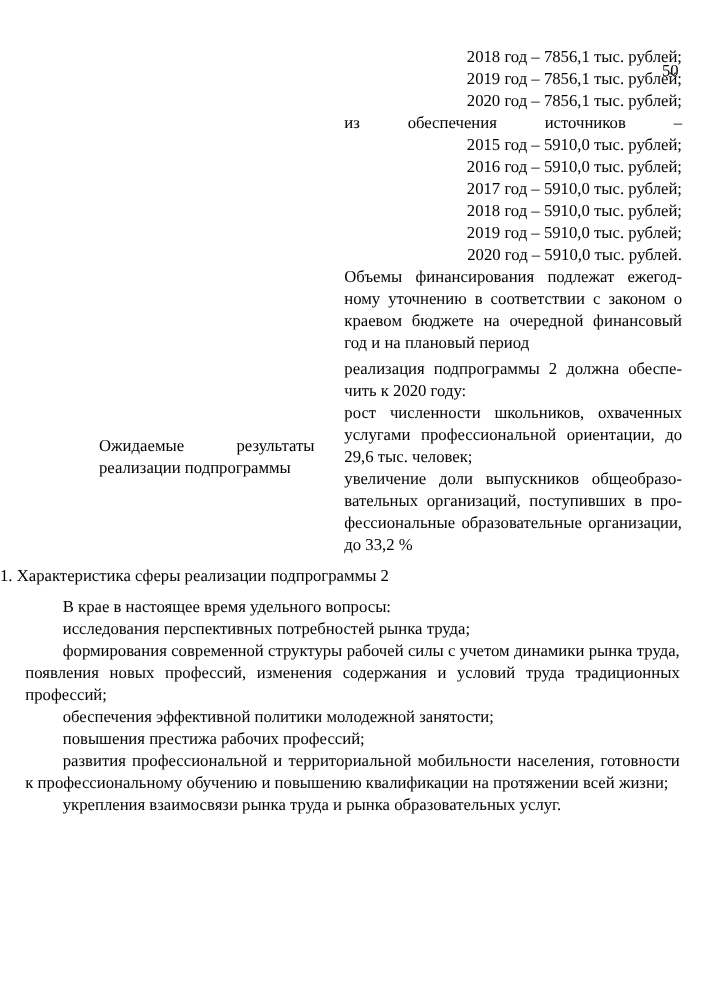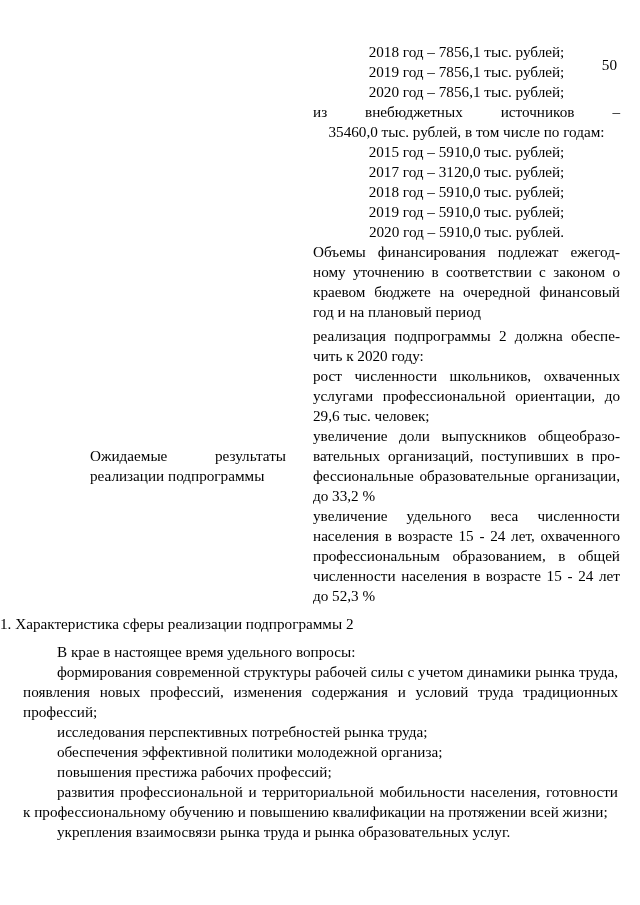--- a/index.html
+++ b/index.html
@@ -20,21 +20,21 @@
     color: #000000;
   }
   .page-number {
     position: absolute;
     top: 13px;
     right: 23px;
   }
   .finance-block {
     margin: 42px 20px 0 313px;
   }
-  .line { text-align: center; }
+  .line { text-align: right; }
   .line-justify {
     text-align: justify;
     text-align-last: justify;
   }
   .note { text-align: justify; }
   .results-row {
     display: flex;
     margin-top: 4px;
     align-items: center;
   }
@@ -64,45 +64,44 @@
 <body>
 
 <div class="page">
 
   <div class="page-number">50</div>
 
   <div class="finance-block">
     <div class="line">2018 год – 7856,1 тыс. рублей;</div>
     <div class="line">2019 год – 7856,1 тыс. рублей;</div>
     <div class="line">2020 год – 7856,1 тыс. рублей;</div>
-    <div class="line line-justify">из внебюджетных источников –</div>
-    <div class="line">35460,0 тыс. рублей, в том числе по годам:</div>
+    <div class="line line-justify">из обеспечения источников –</div>
     <div class="line">2015 год – 5910,0 тыс. рублей;</div>
-    <div class="line">2017 год – 3120,0 тыс. рублей;</div>
+    <div class="line">2016 год – 5910,0 тыс. рублей;</div>
+    <div class="line">2017 год – 5910,0 тыс. рублей;</div>
     <div class="line">2018 год – 5910,0 тыс. рублей;</div>
     <div class="line">2019 год – 5910,0 тыс. рублей;</div>
     <div class="line">2020 год – 5910,0 тыс. рублей.</div>
     <div class="note">Объемы финансирования подлежат ежегод­ному уточнению в соответствии с законом о краевом бюджете на очередной финансо­вый год и на плановый период</div>
   </div>
 
   <div class="results-row">
     <div class="left-cell">Ожидаемые результаты реализации подпрограммы</div>
     <div class="right-cell">
       <div class="jpara">реализация подпрограммы 2 должна обеспе­чить к 2020 году:</div>
       <div class="jpara">рост численности школьников, охваченных услугами профессиональной ориентации, до 29,6 тыс. человек;</div>
       <div class="jpara">увеличение доли выпускников общеобразо­вательных организаций, поступивших в про­фессиональные образовательные организа­ции, до 33,2 %</div>
-      <div class="jpara">увеличение удельного веса численности населения в возрасте 15 - 24 лет, охваченного профессиональным образованием, в общей численности населения в возрасте 15 - 24 лет до 52,3 %</div>
     </div>
   </div>
 
   <div class="heading">1. Характеристика сферы реализации подпрограммы 2</div>
 
   <div class="body-text">
     <p class="para">В крае в настоящее время удельного вопросы:</p>
+    <p class="para">исследования перспективных потребностей рынка труда;</p>
     <p class="para">формирования современной структуры рабочей силы с учетом динами­ки рынка труда, появления новых профессий, изменения содержания и усло­вий труда традиционных профессий;</p>
-    <p class="para">исследования перспективных потребностей рынка труда;</p>
-    <p class="para">обеспечения эффективной политики молодежной организа;</p>
+    <p class="para">обеспечения эффективной политики молодежной занятости;</p>
     <p class="para">повышения престижа рабочих профессий;</p>
     <p class="para">развития профессиональной и территориальной мобильности населе­ния, готовности к профессиональному обучению и повышению квалифика­ции на протяжении всей жизни;</p>
     <p class="para">укрепления взаимосвязи рынка труда и рынка образовательных услуг.</p>
   </div>
 
 </div>
 
 </body></html>

